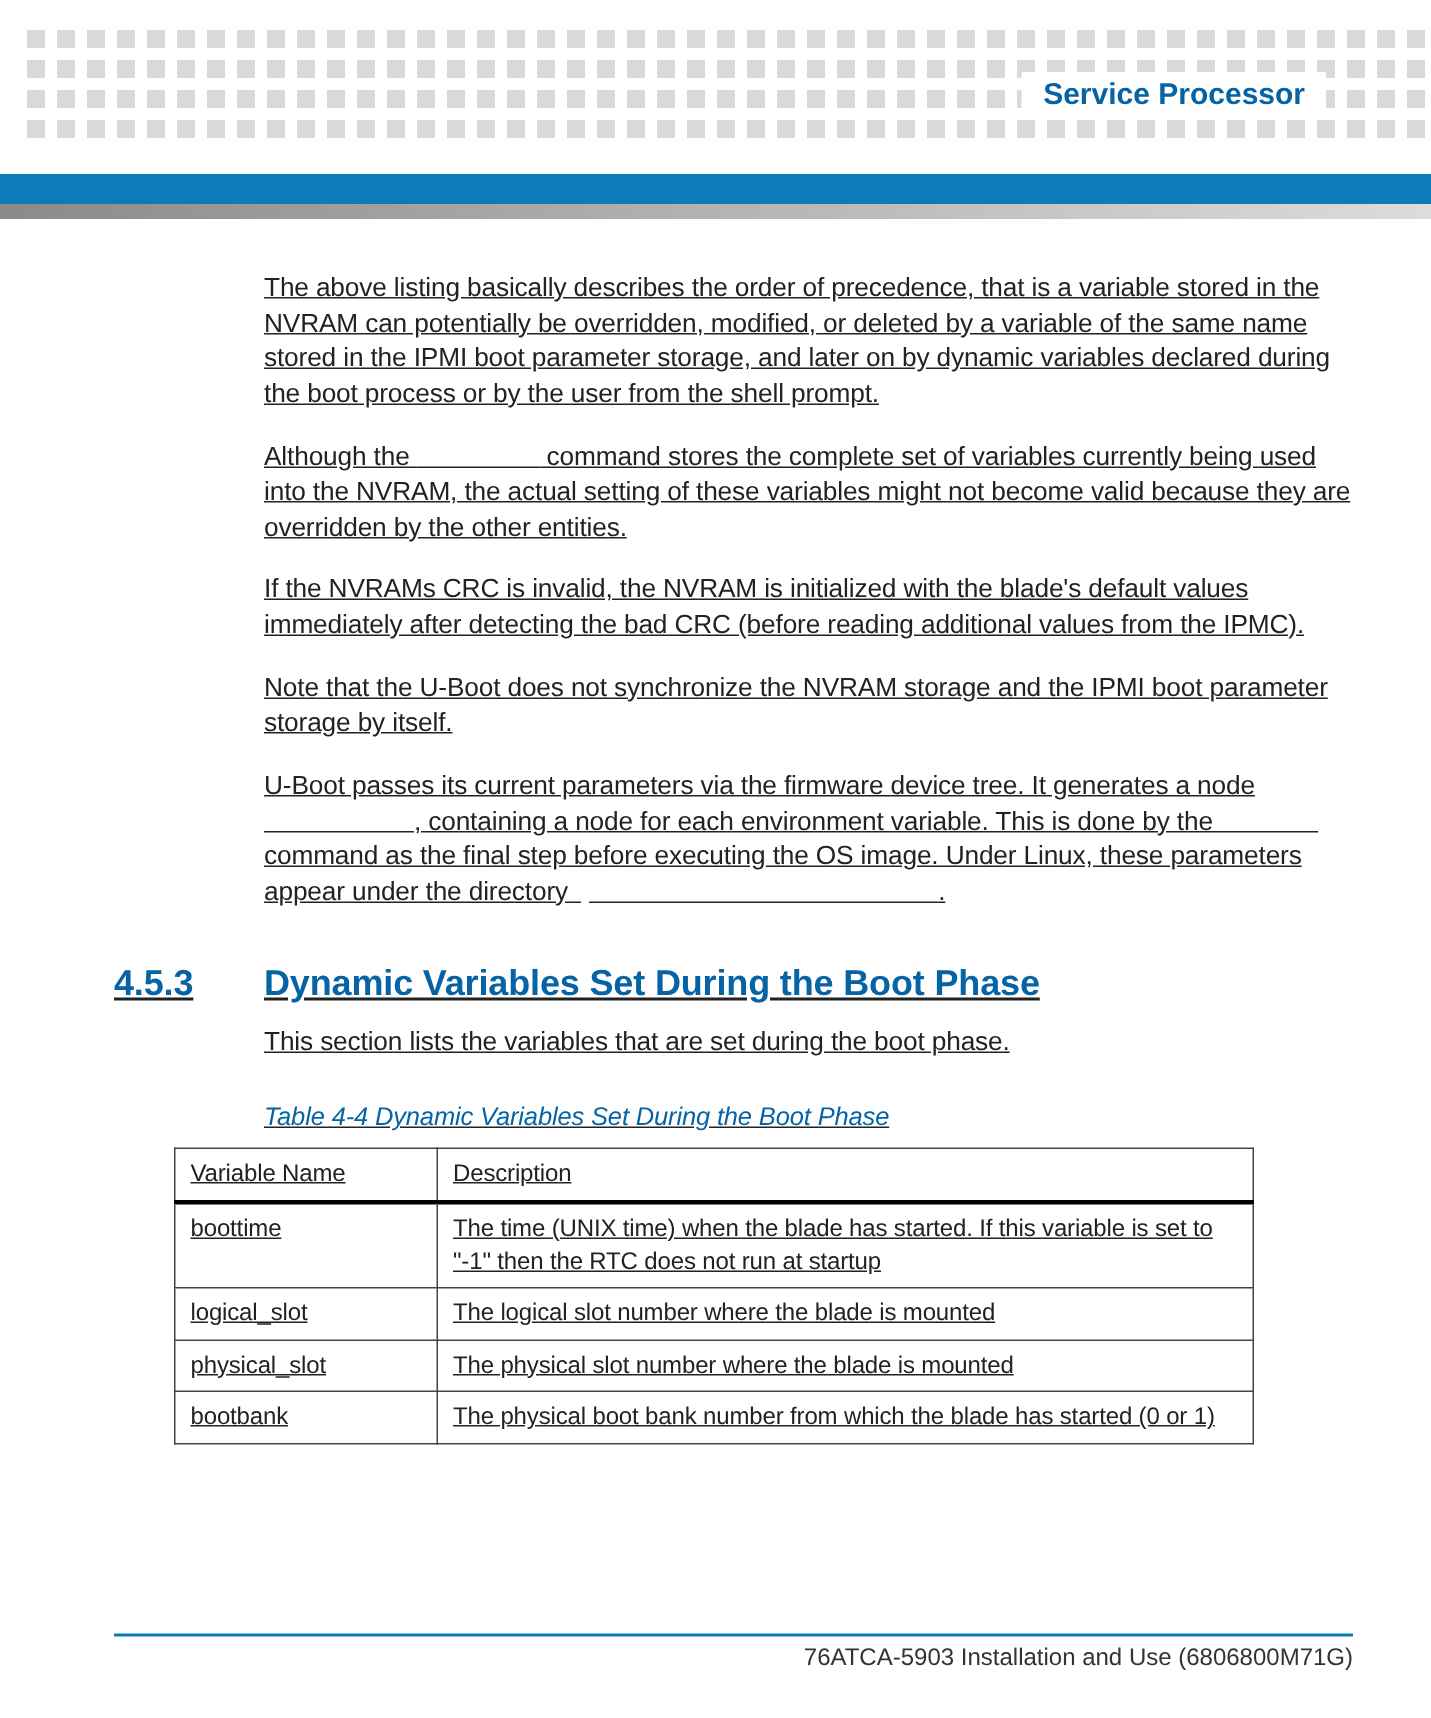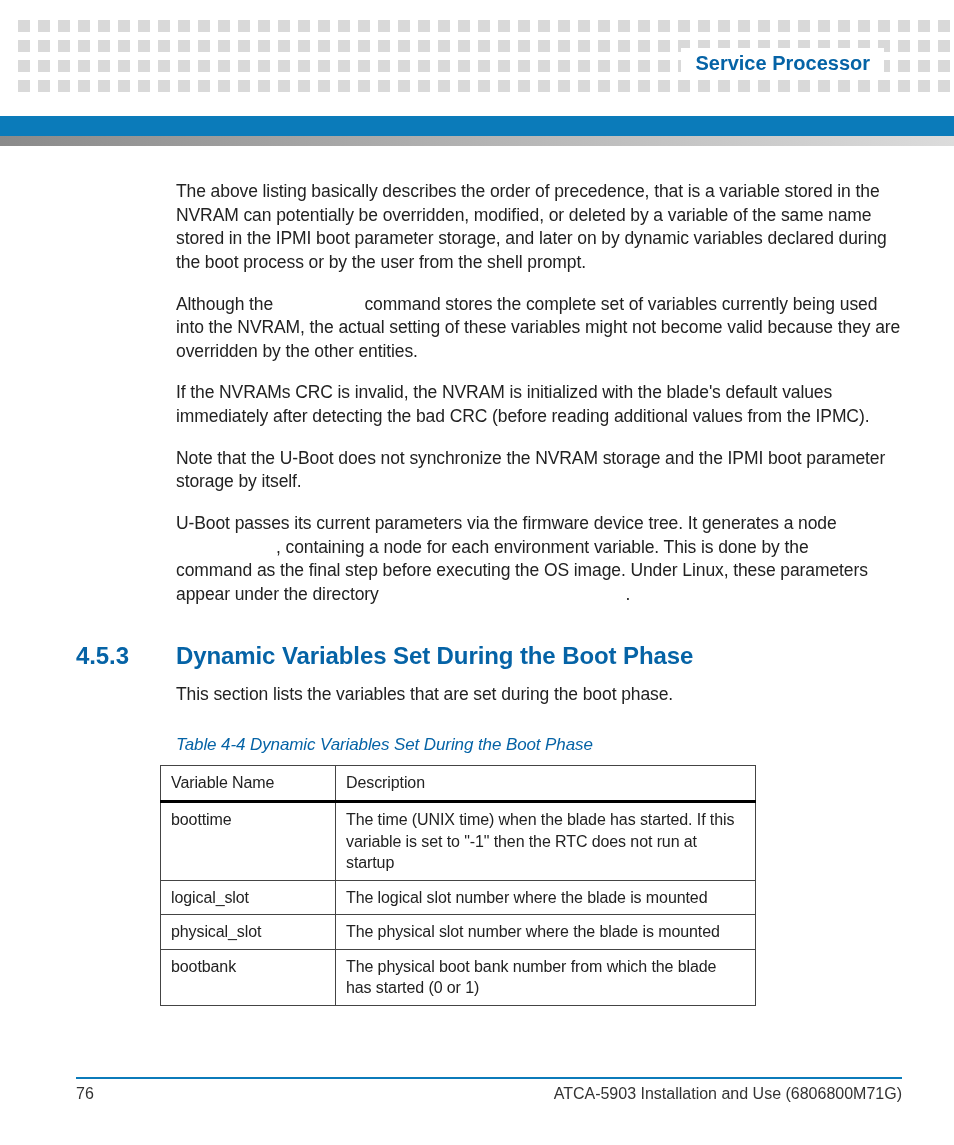--- a/index.html
+++ b/index.html
@@ -48,20 +48,21 @@
     height: 10px;
     background: linear-gradient(to right, #8a8a8a 0%, #dcdcdc 100%);
     z-index: 1;
   }
   .content {
     position: absolute;
     top: 180px; left: 76px; right: 52px;
     font-size: 17.5px;
     line-height: 1.35;
     letter-spacing: -0.1px;
+    text-decoration: underline;
   }
   .para { margin: 0 0 18px 0; text-align: left; margin-left: 100px; }
   .section-row { display: flex; align-items: baseline; margin-top: 34px; margin-bottom: 10px; }
   .sec-num {
     color: #0563a6;
     font-weight: 700;
     font-size: 24px;
     width: 100px;
     flex-shrink: 0;
   }
@@ -71,41 +72,41 @@
     font-size: 24px;
   }
   .table-caption {
     color: #0563a6;
     font-style: italic;
     font-size: 17px;
     margin: 28px 0 8px 100px;
   }
   table.vars {
     border-collapse: collapse;
-    width: 596px;
-    margin-left: 84px;
+    width: 720px;
+    margin-left: 40px;
     font-size: 16px;
   }
   table.vars th, table.vars td {
     border: 1px solid #444;
     padding: 6px 10px;
     text-align: left;
     vertical-align: top;
     font-weight: 400;
   }
   table.vars thead th { border-bottom: 3px solid #000; }
   .pad-word { color: transparent; }
   .footer {
     position: absolute;
     left: 76px; right: 52px;
-    bottom: 42px;
+    bottom: 30px;
     border-top: 2px solid #0b7bba;
     padding-top: 6px;
     display: flex;
-    justify-content: space-between;
+    justify-content: flex-end;
     font-size: 16px;
     color: #333;
   }
 </style>
 </head>
 <body>
 
 <div class="page">
 
   <div class="top-dots">

